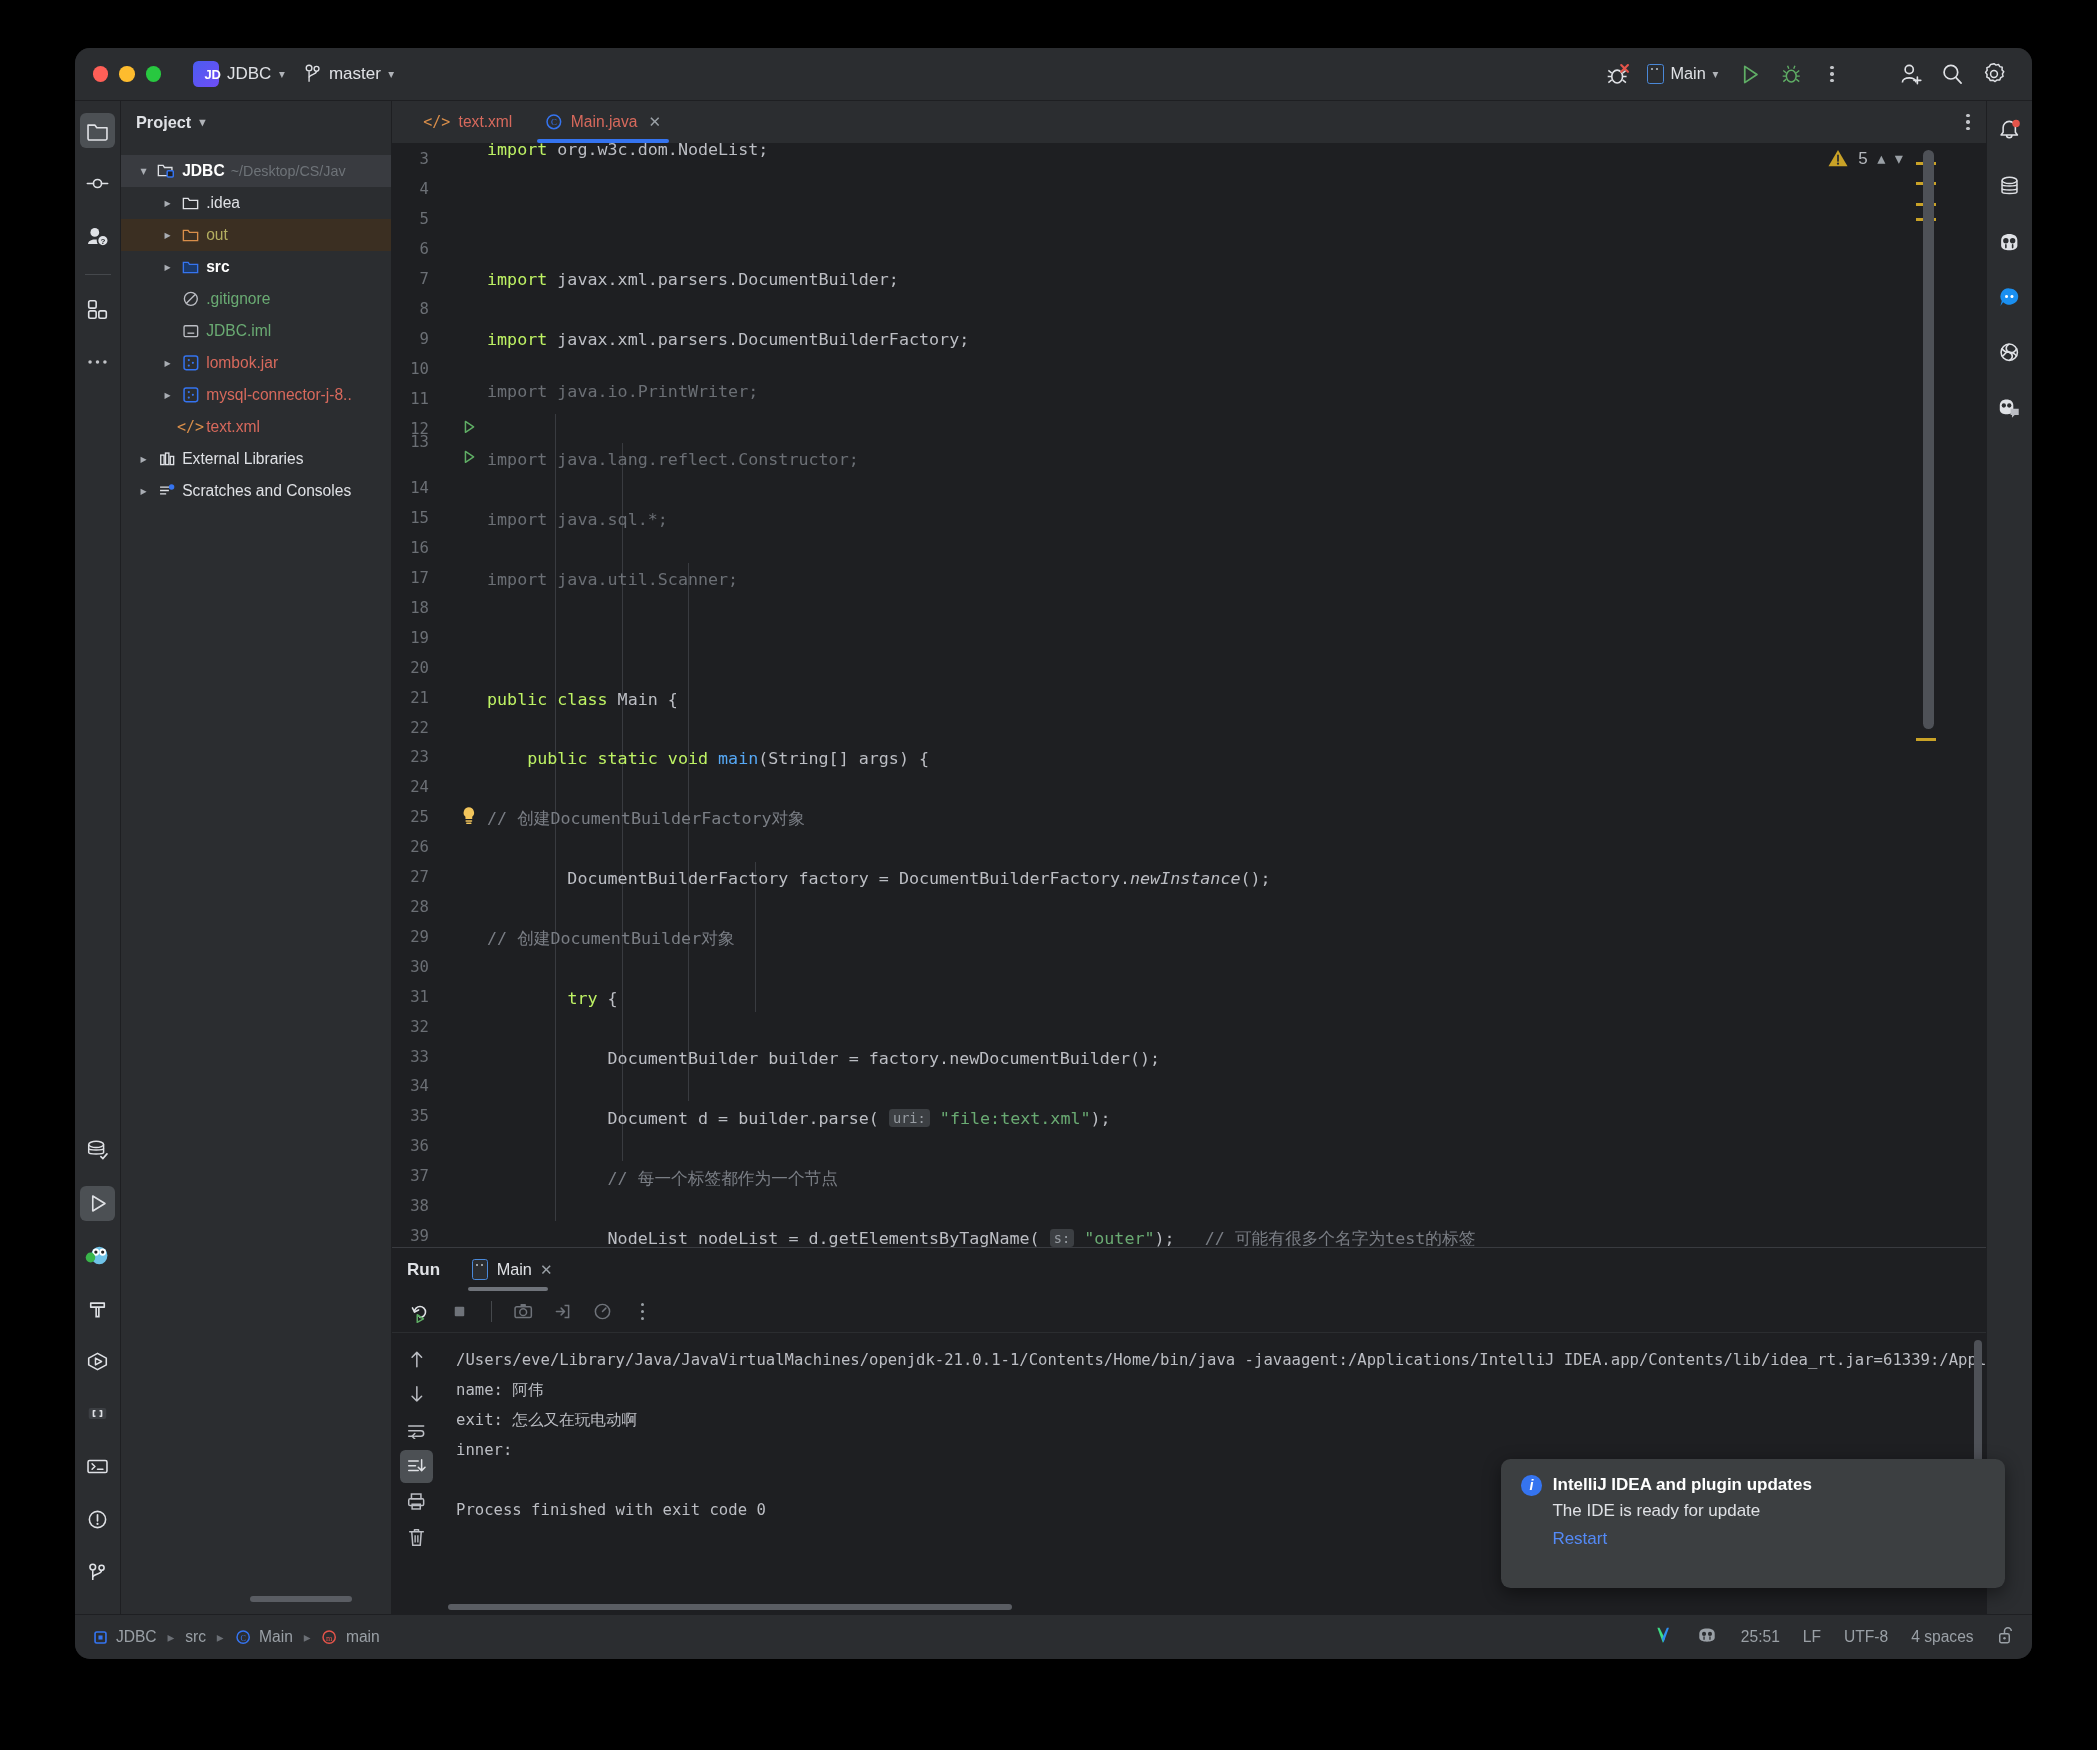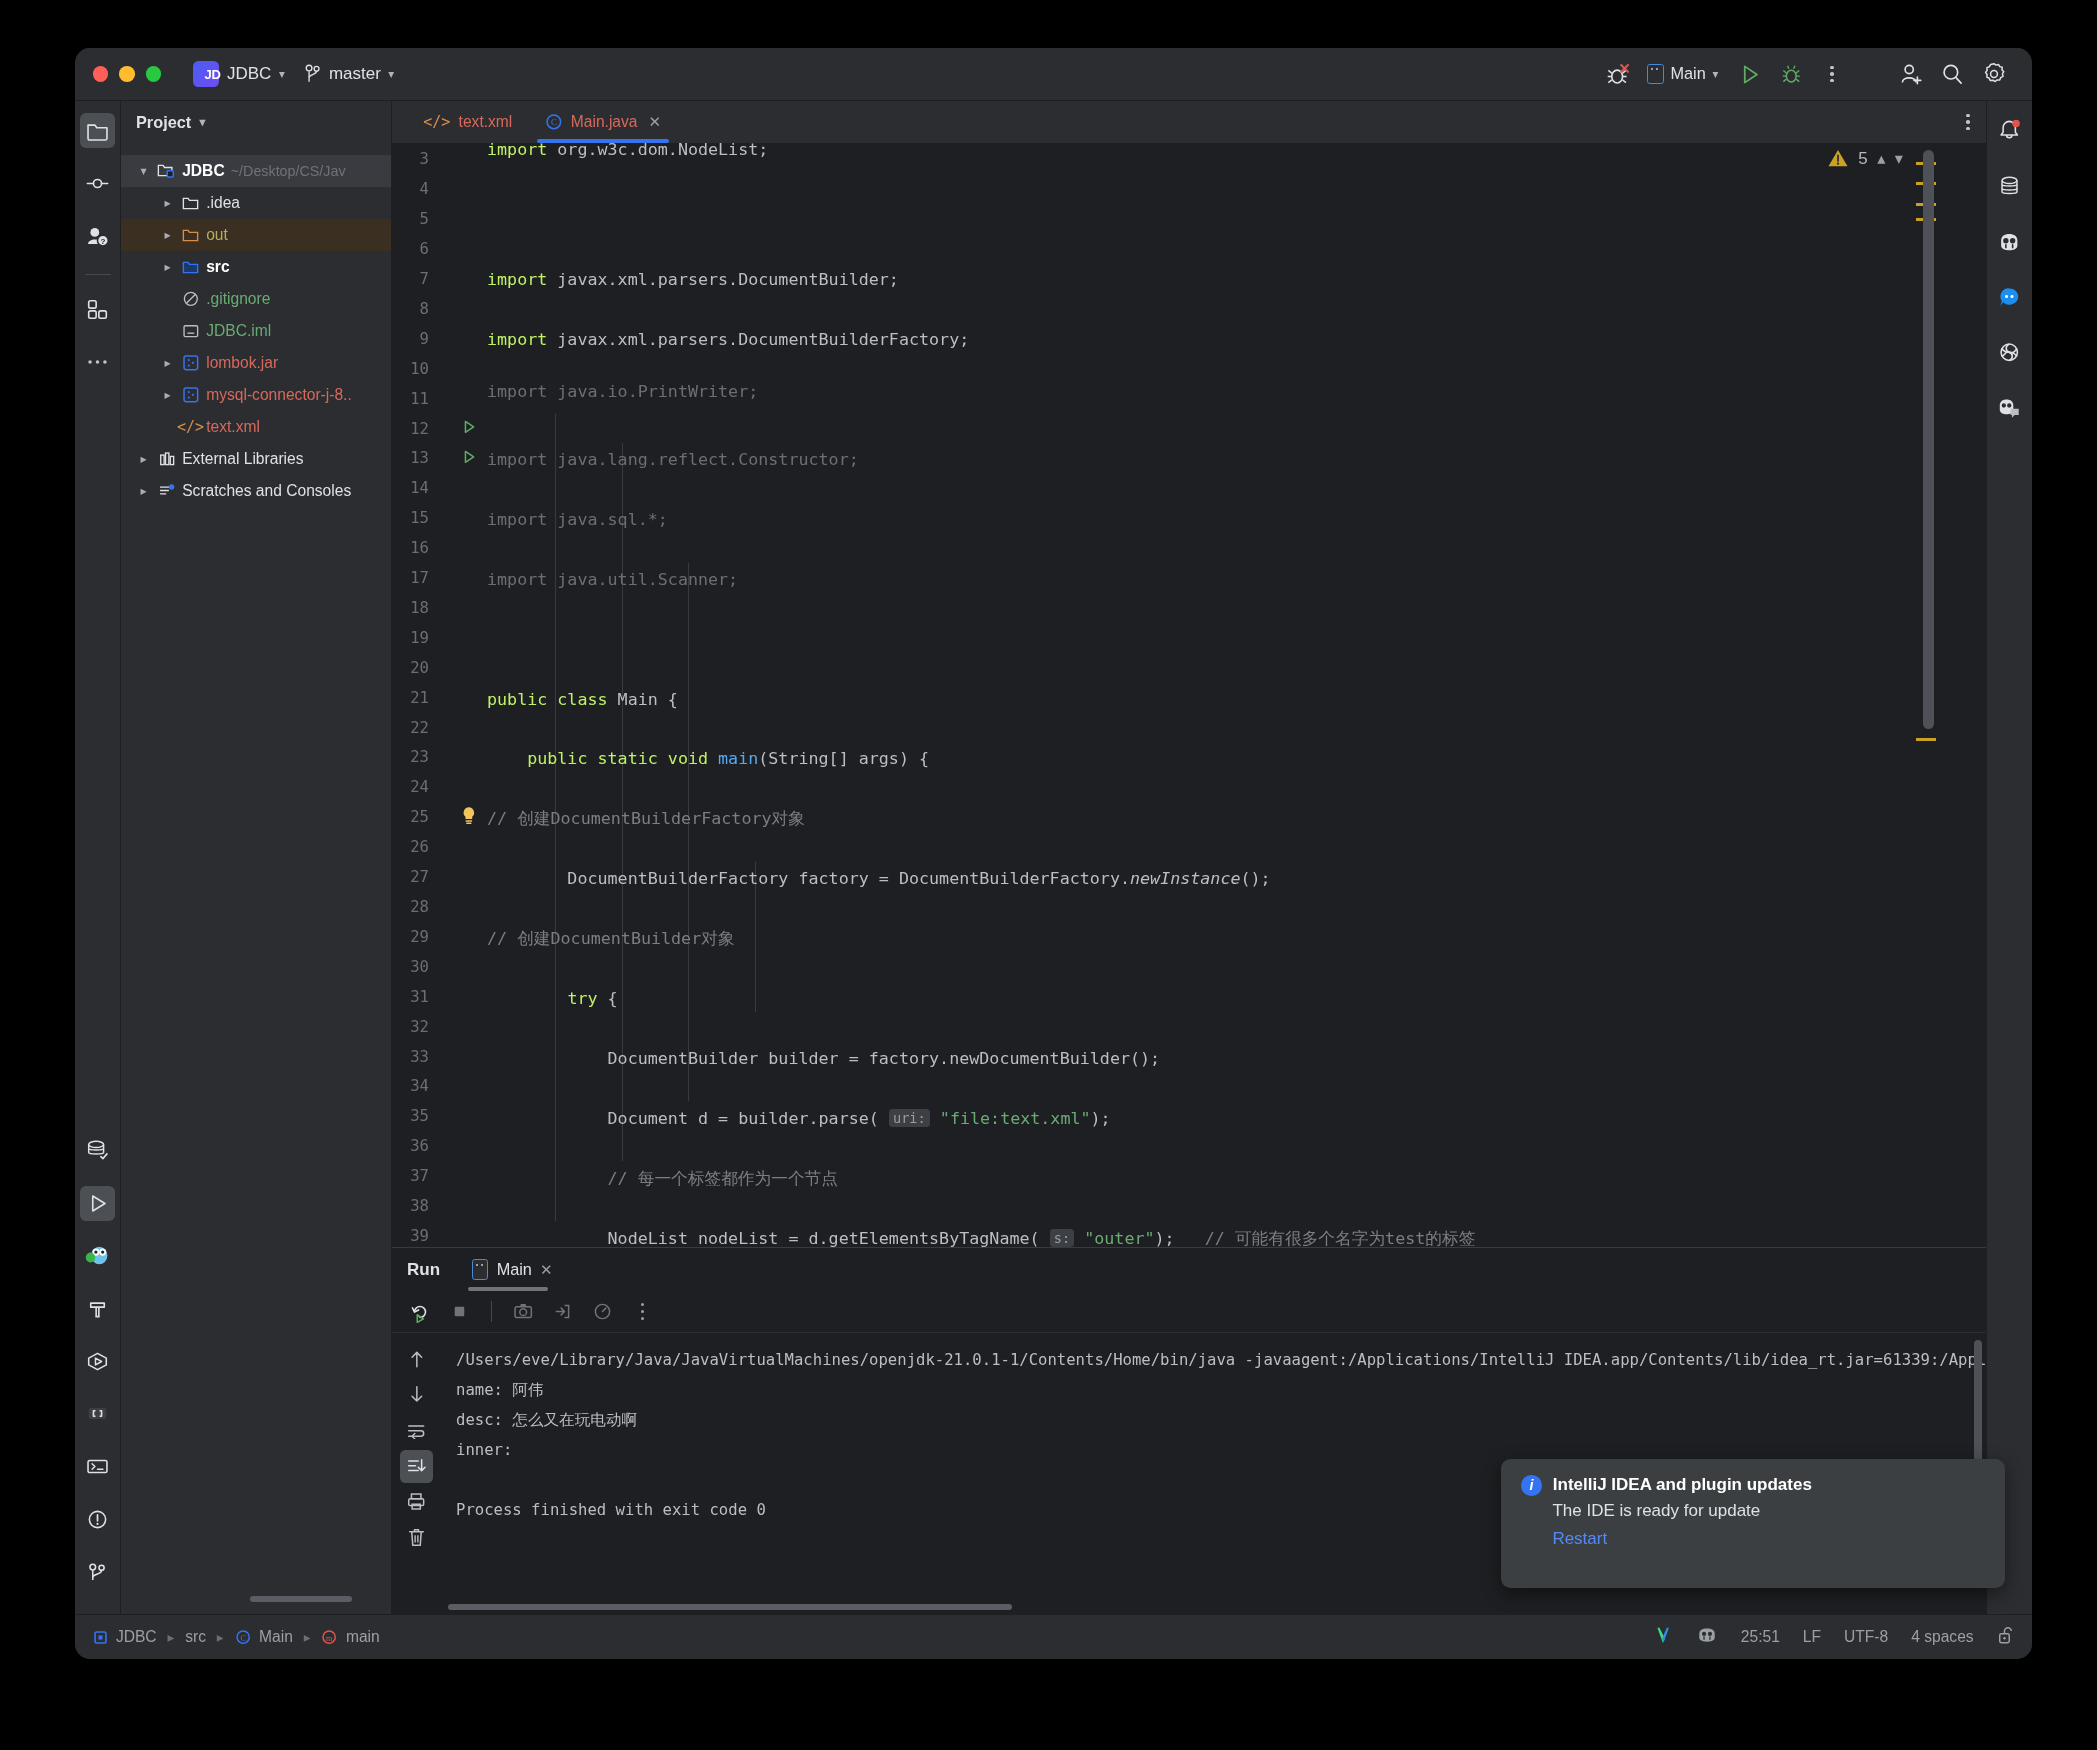--- a/index.html
+++ b/index.html
@@ -622,21 +622,21 @@
             <div class="lnum" style="top:1.4px">3</div>
             <div class="lnum" style="top:31px">4</div>
             <div class="lnum" style="top:61px">5</div>
             <div class="lnum" style="top:91px">6</div>
             <div class="lnum" style="top:121px">7</div>
             <div class="lnum" style="top:151px">8</div>
             <div class="lnum" style="top:181px">9</div>
             <div class="lnum" style="top:211px">10</div>
             <div class="lnum" style="top:241px">11</div>
             <div class="lnum" style="top:271px">12</div>
-            <div class="lnum" style="top:300px">13</div>
+            <div class="lnum" style="top:284px">13</div>
             <div class="lnum" style="top:330px">14</div>
             <div class="lnum" style="top:360px">15</div>
             <div class="lnum" style="top:390px">16</div>
             <div class="lnum" style="top:420px">17</div>
             <div class="lnum" style="top:450px">18</div>
             <div class="lnum" style="top:480px">19</div>
             <div class="lnum" style="top:510px">20</div>
             <div class="lnum" style="top:540px">21</div>
             <div class="lnum" style="top:570px">22</div>
             <div class="lnum" style="top:599px">23</div>
@@ -801,21 +801,21 @@
             <span class="cg-ic">
               <svg width="19" height="20.4" viewBox="0 0 28 30">
                     <path d="M4 7 h20 M11 7 V4 h6 v3 M7 7 l1.5 20 h11 L21 7" fill="none" stroke="#bcbec4" stroke-width="2.2" stroke-linecap="round" stroke-linejoin="round"></path>
                     <path d="M12 12 v11 M16 12 v11" stroke="#bcbec4" stroke-width="2"></path>
                   </svg>
             </span>
           </div>
 
           <div class="console"><span>/Users/eve/Library/Java/JavaVirtualMachines/openjdk-21.0.1-1/Contents/Home/bin/java -javaagent:/Applications/IntelliJ IDEA.app/Contents/lib/idea_rt.jar=61339:/Applica</span>
 <span>name: 阿伟</span>
-<span>desc: 怎么又在玩电动啊</span>
+<span>exit: 怎么又在玩电动啊</span>
 <span>inner:</span>
 <span></span>
 <span>Process finished with exit code 0</span>
             <div class="hscroll2"></div>
             <div class="vscroll2"></div>
           </div>
         </div>
       </div>
     </div>
 

